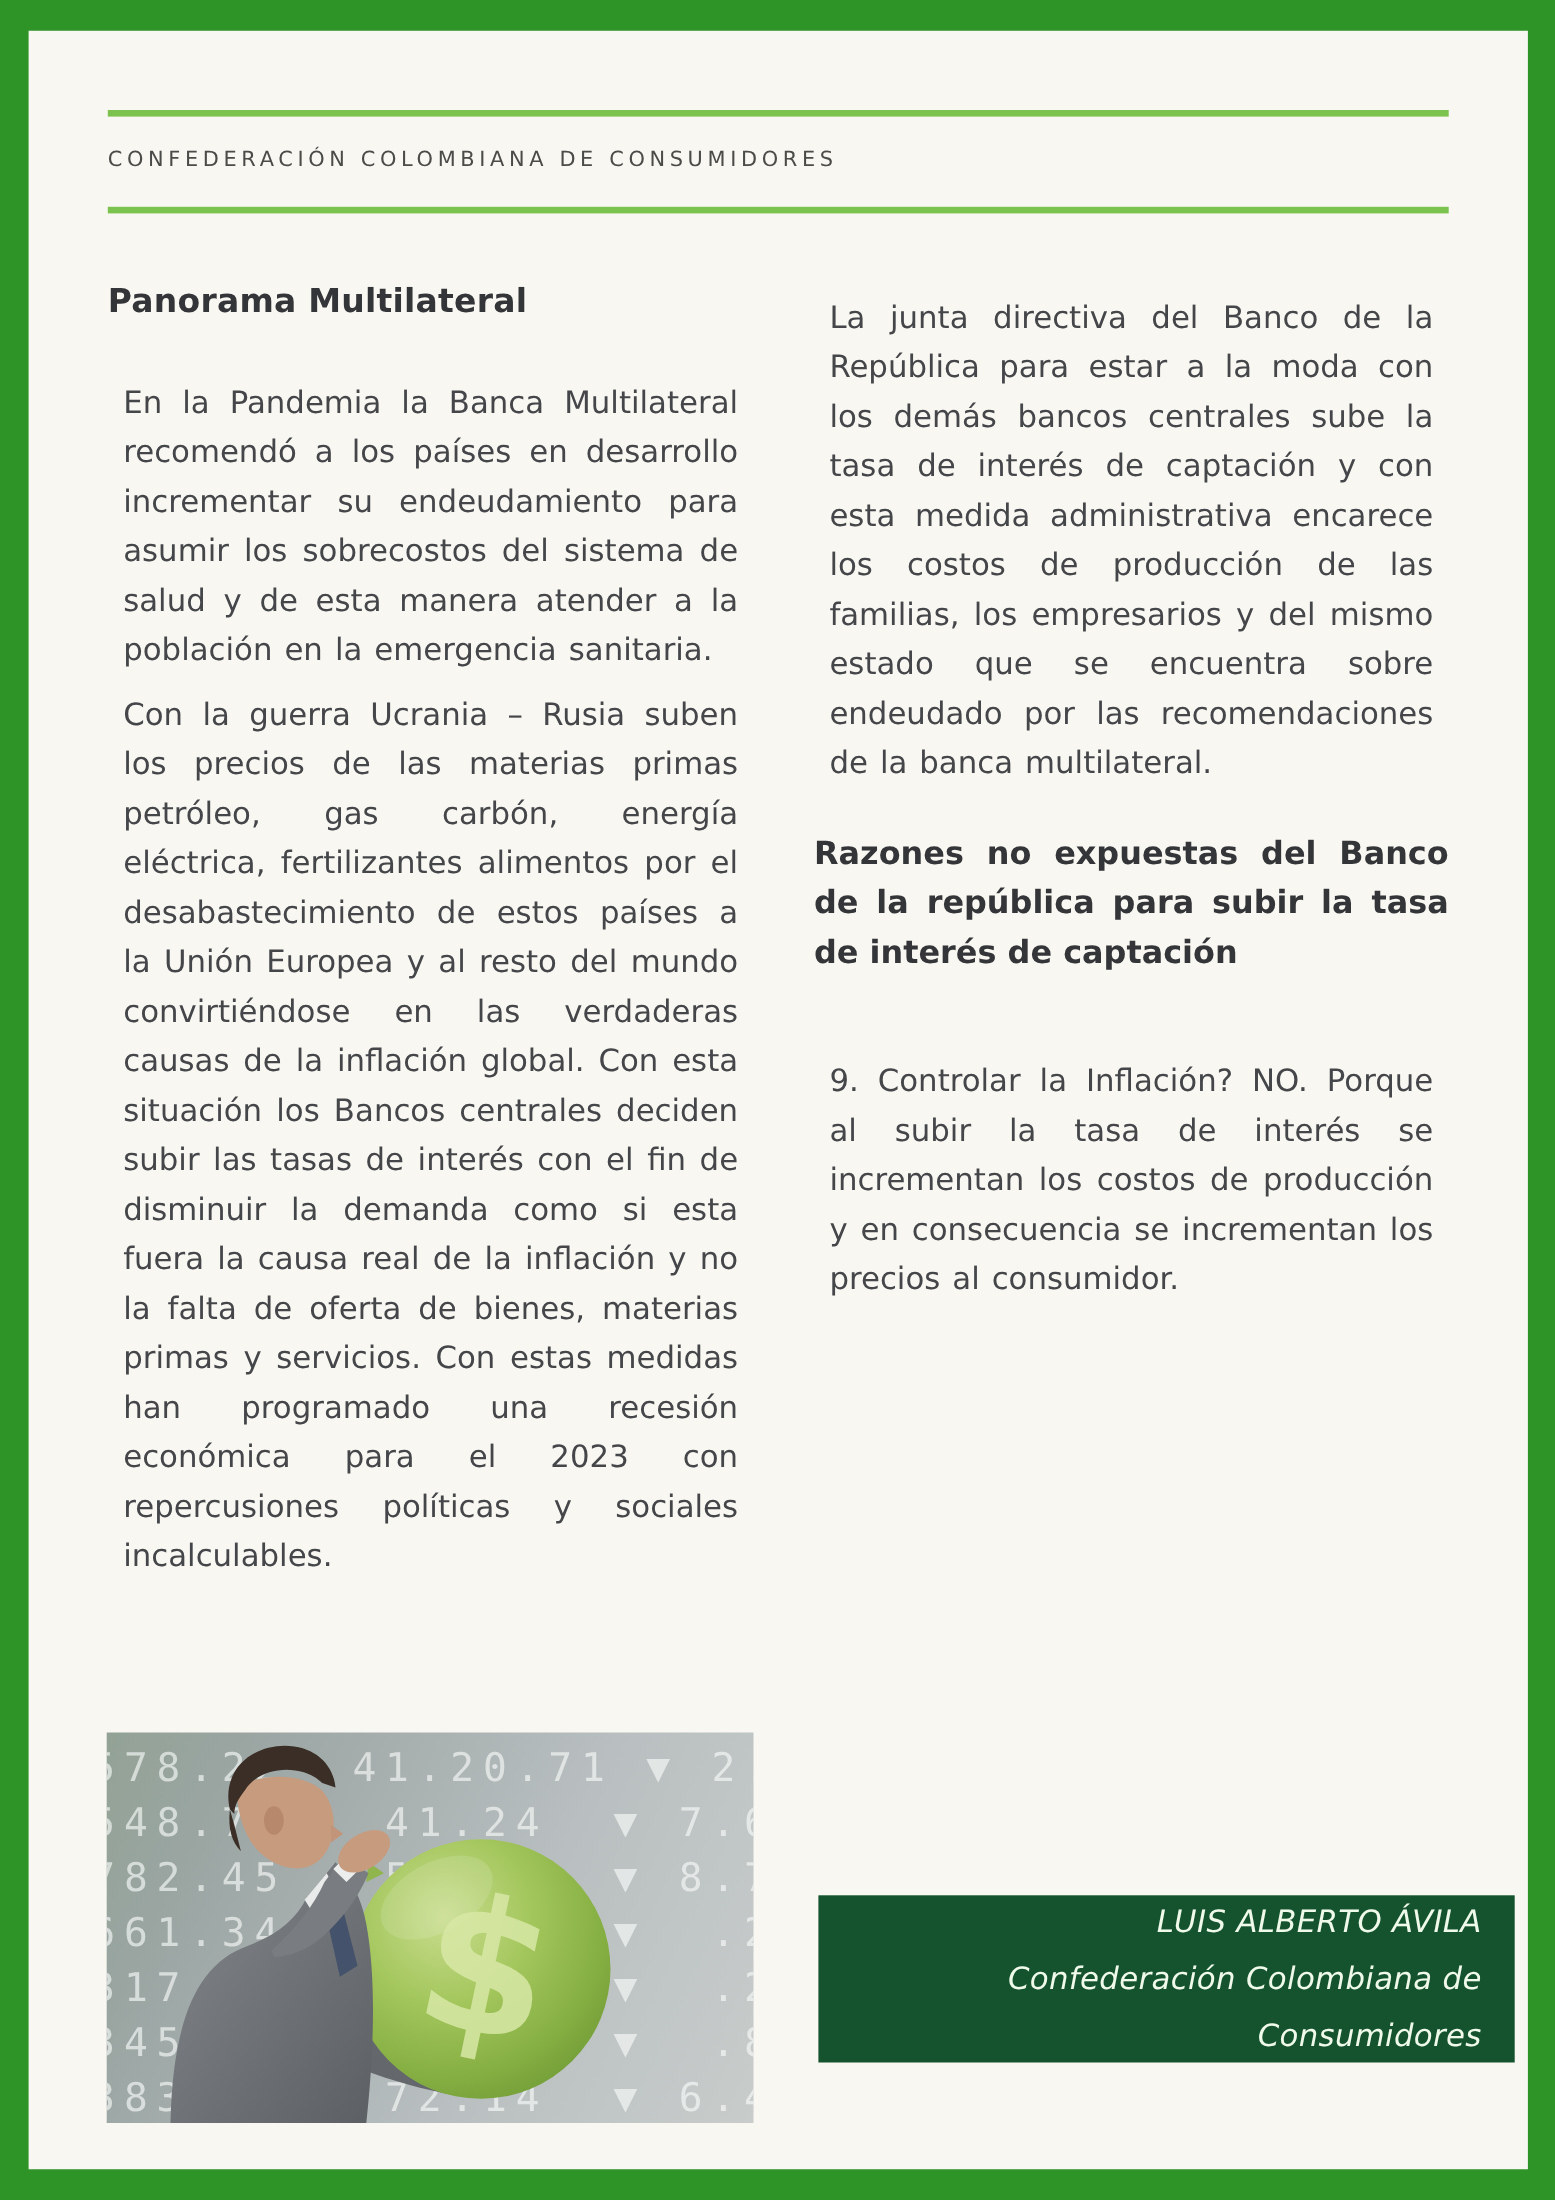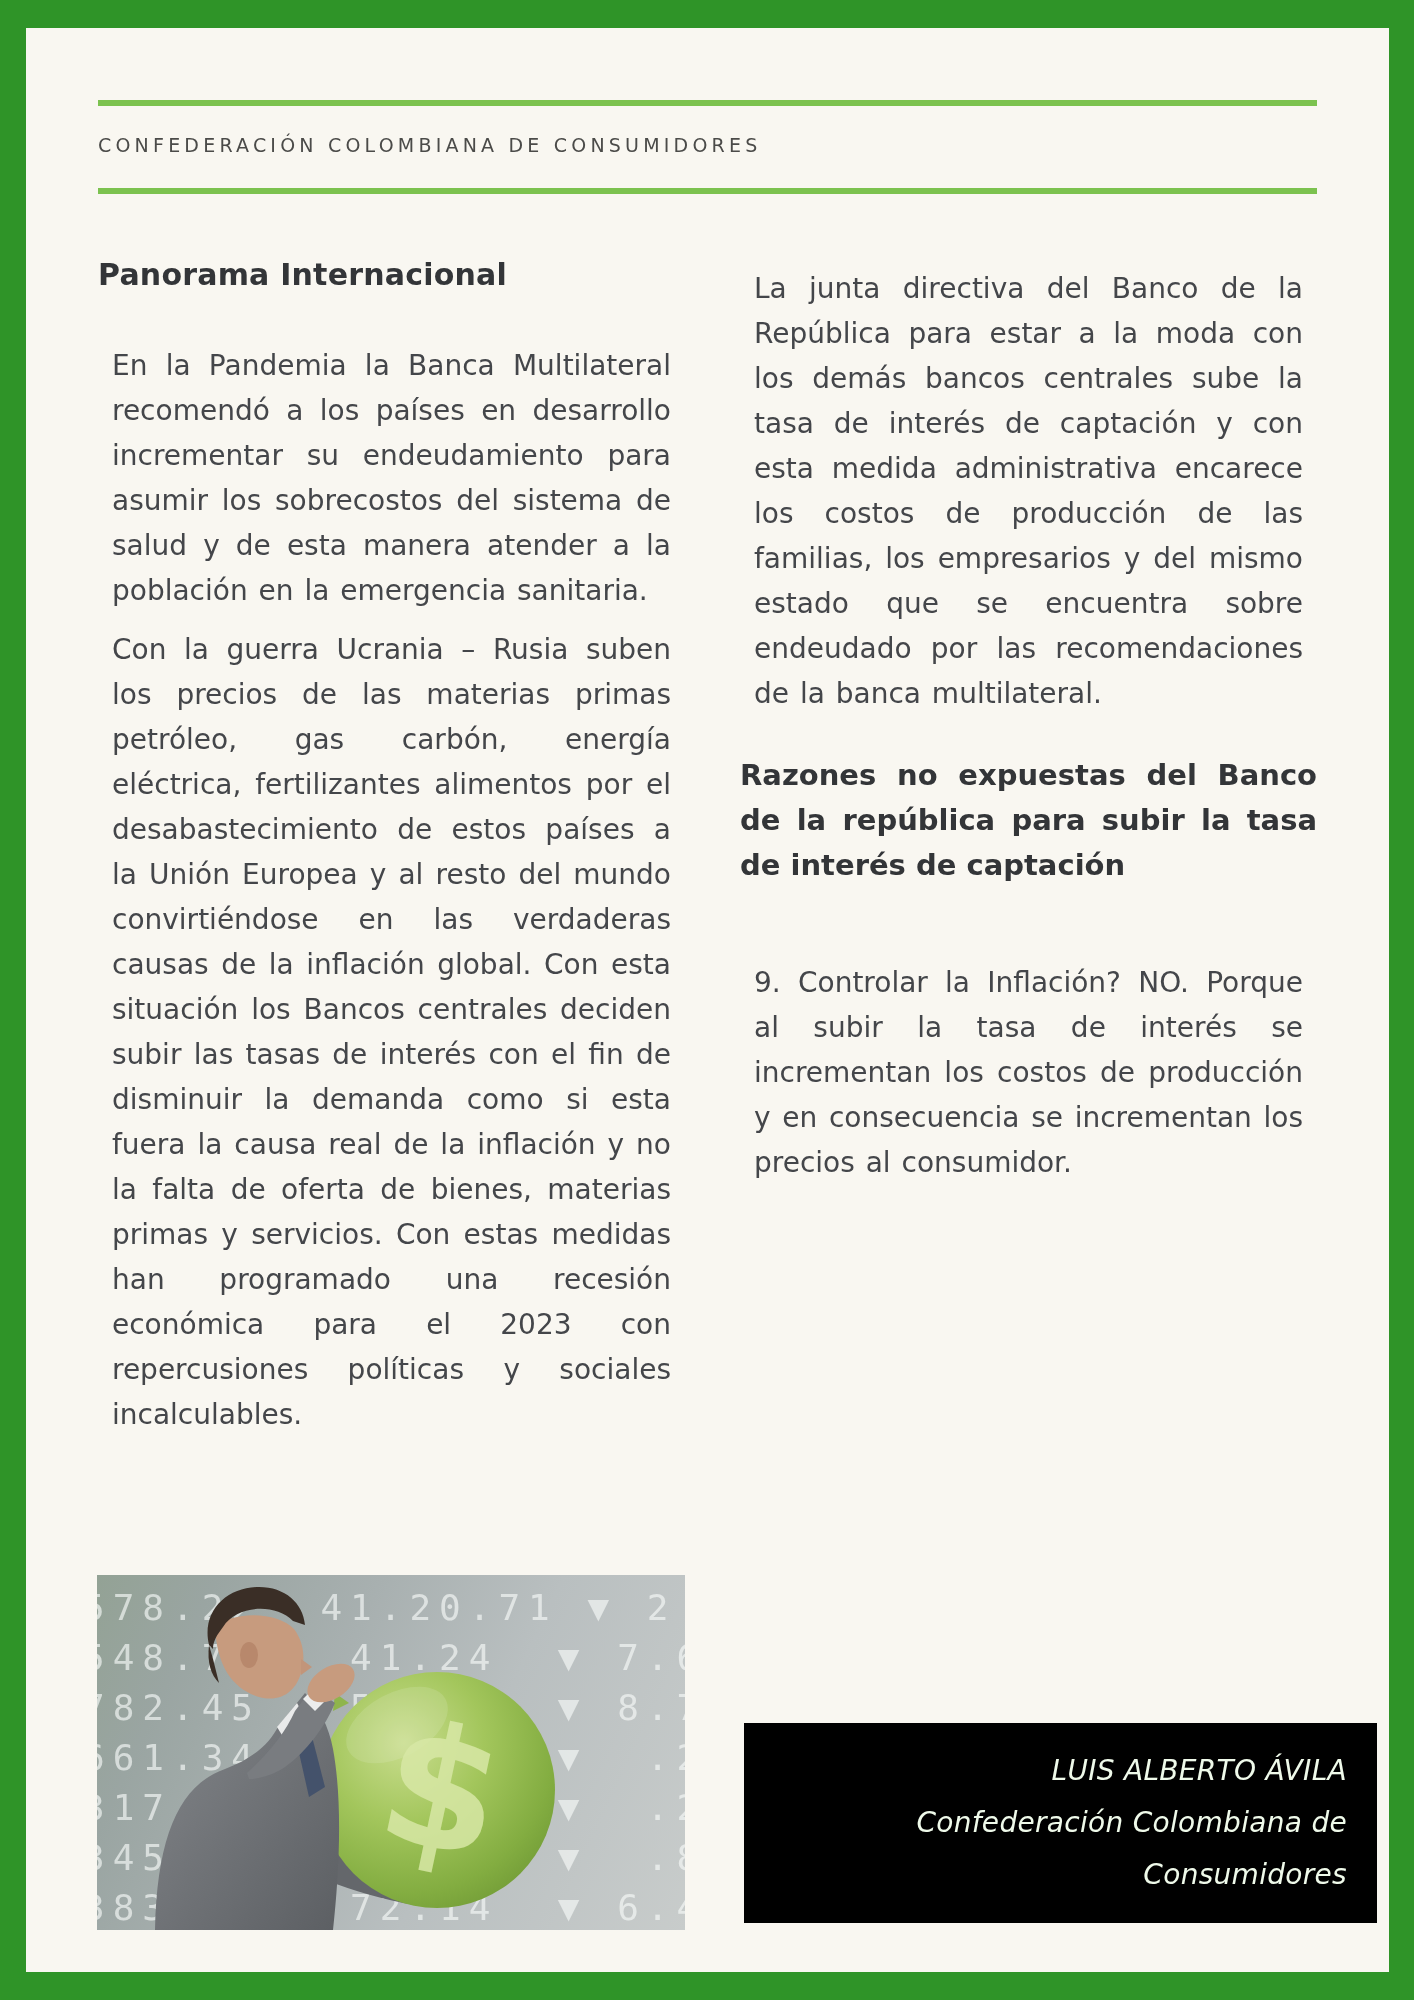--- a/index.html
+++ b/index.html
@@ -46,41 +46,41 @@
   }
   .ticker{position:absolute;left:-14px;top:8px;z-index:1;}
   .ticker-row{
     font-family:"DejaVu Sans Mono","DejaVu Sans",monospace;
     font-size:36px;line-height:50px;letter-spacing:8px;
     color:rgba(246,249,247,.66);white-space:pre;
   }
   .photo svg{position:absolute;inset:0;z-index:2;}
   
   .sig-box{
-    position:absolute;left:744px;top:1723px;width:633px;height:200px;z-index:2;
-    background:#000000;box-sizing:border-box;
+    position:absolute;left:744px;top:1723px;width:633px;height:152px;z-index:2;
+    background:#14532d;box-sizing:border-box;
     display:flex;flex-direction:column;justify-content:center;align-items:flex-end;
     padding-right:30px;
   }
   .sig-line{
     color:#effaea;font-style:italic;font-size:28px;line-height:52px;
     letter-spacing:.3px;text-align:right;
   }
 </style>
 </head>
 <body>
 
 <div class="frame"></div>
 
 <div id="rule-top" class="rule"></div>
 <div class="masthead">CONFEDERACIÓN COLOMBIANA DE CONSUMIDORES</div>
 <div id="rule-bottom" class="rule"></div>
 
 <div id="col-left" class="column">
-  <h1 class="col-heading">Panorama Internacional</h1>
+  <h1 class="col-heading">Panorama Multilateral</h1>
   <p class="body-text">En la Pandemia la Banca Multilateral recomendó a los países en desarrollo incrementar su endeudamiento para asumir los sobrecostos del sistema de salud y de esta manera atender a la población en la emergencia sanitaria.</p>
   <p class="body-text">Con la guerra Ucrania – Rusia suben los precios de las materias primas petróleo, gas carbón, energía eléctrica, fertilizantes alimentos por el desabastecimiento de estos países a la Unión Europea y al resto del mundo convirtiéndose en las verdaderas causas de la inflación global. Con esta situación los Bancos centrales deciden subir las tasas de interés con el fin de disminuir la demanda como si esta fuera la causa real de la inflación y no la falta de oferta de bienes, materias primas y servicios. Con estas medidas han programado una recesión económica para el 2023 con repercusiones políticas y sociales incalculables.</p>
 </div>
 
 <div id="col-right" class="column">
   <p class="body-text">La junta directiva del Banco de la República para estar a la moda con los demás bancos centrales sube la tasa de interés de captación y con esta medida administrativa encarece los costos de producción de las familias, los empresarios y del mismo estado que se encuentra sobre endeudado por las recomendaciones de la banca multilateral.</p>
   <p class="subheading">Razones no expuestas del Banco de la república para subir la tasa de interés de captación</p>
   <p class="body-text">9. Controlar la Inflación? NO. Porque al subir la tasa de interés se incrementan los costos de producción y en consecuencia se incrementan los precios al consumidor.</p>
 </div>
 

